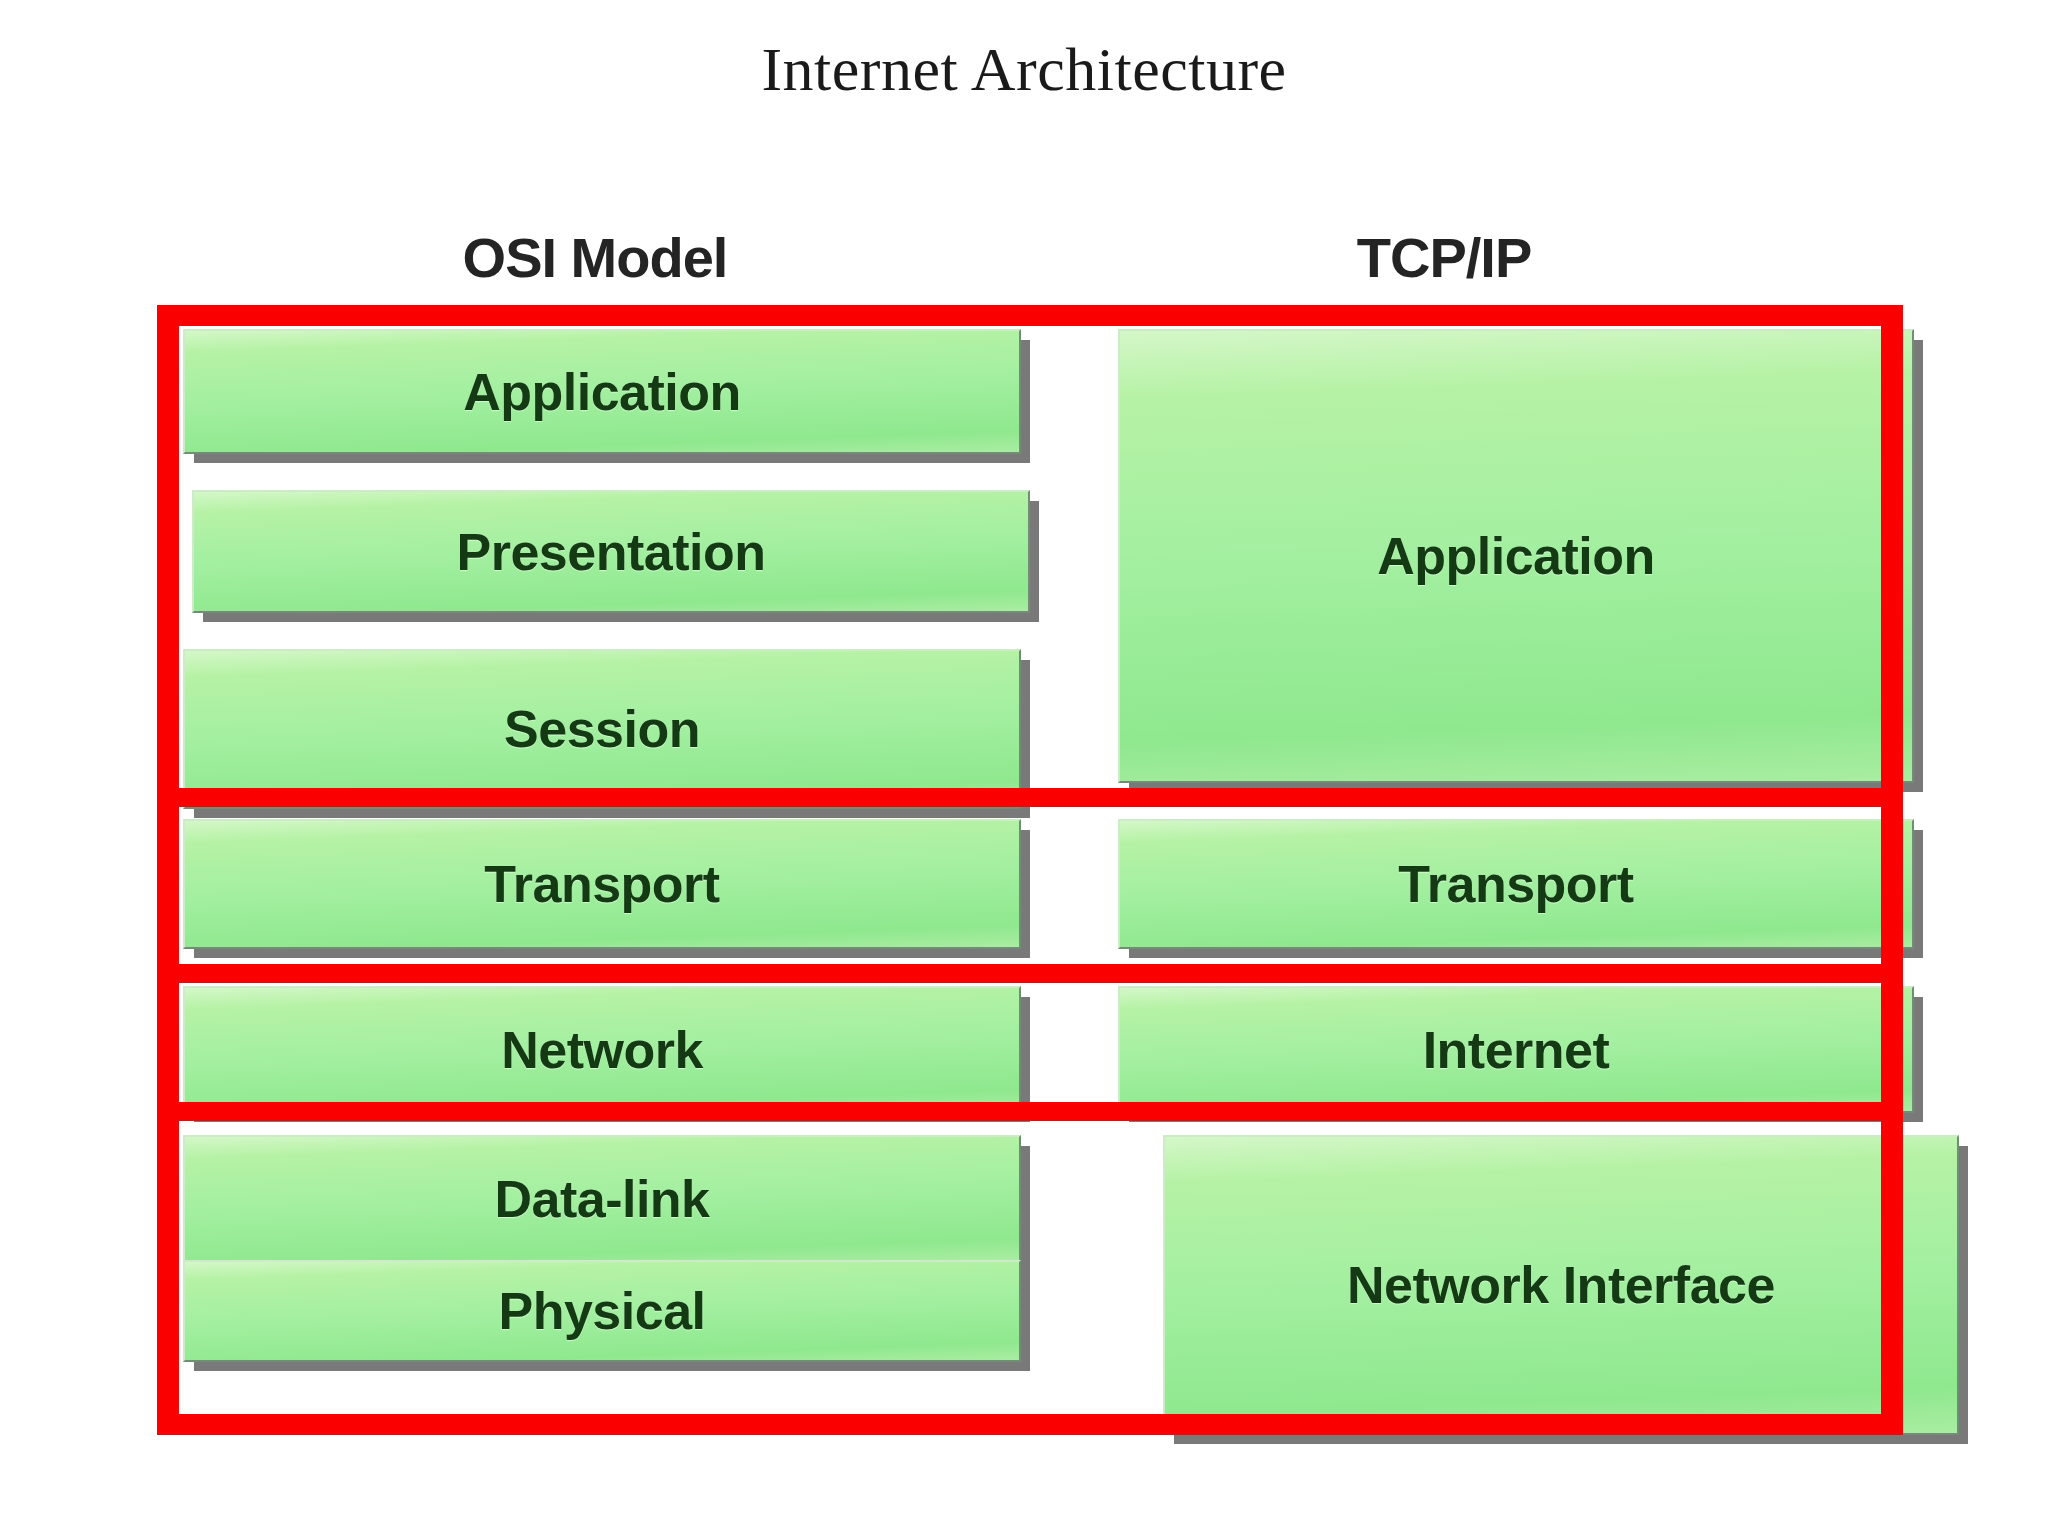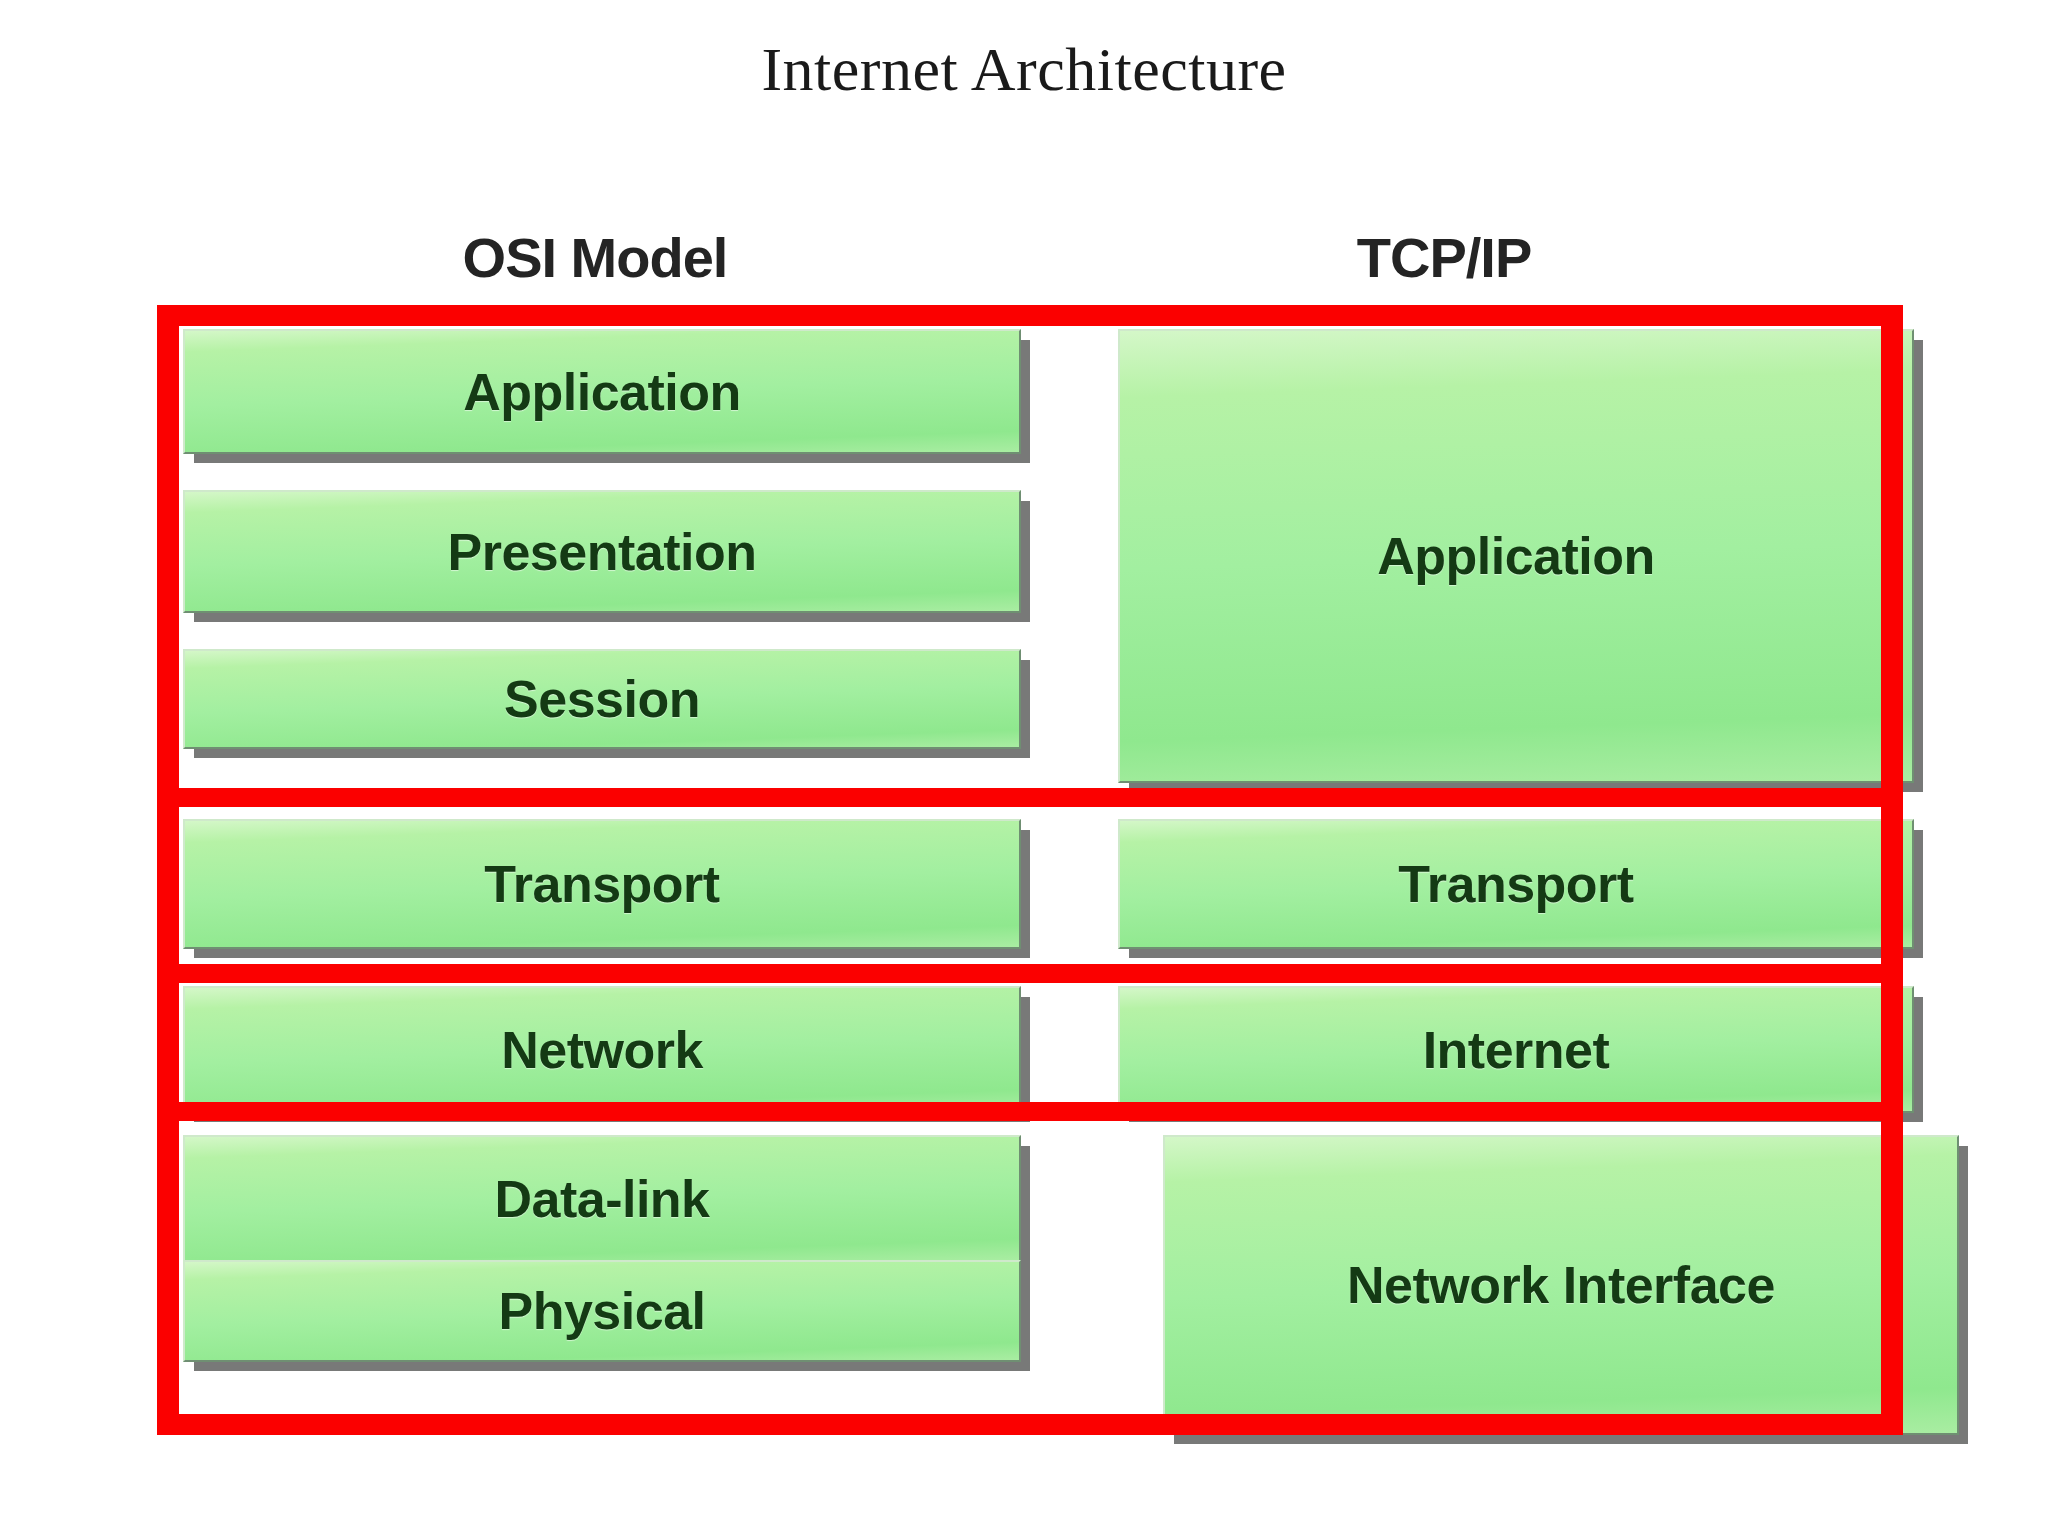--- a/index.html
+++ b/index.html
@@ -107,22 +107,22 @@
     text-shadow: 0 1px 1px rgba(255,255,255,0.55);
   }
 
   
   .osi  { left: 183px;  width: 838px; }
   
   .tcp  { left: 1118px; width: 796px; }
 
   
   #box-osi-application  { top: 329px;  height: 125px; }
-  #box-osi-presentation { top: 490px;  height: 123px; }
-  #box-osi-session      { top: 649px;  height: 100px; }
+  #box-osi-presentation { top: 490px;  height: 123px; margin-left: 9px; }
+  #box-osi-session      { top: 649px;  height: 160px; }
   #box-osi-transport    { top: 819px;  height: 130px; }
   #box-osi-network      { top: 986px;  height: 127px; }
   #box-osi-datalink     { top: 1135px; height: 127px; }
   #box-osi-physical     { top: 1260px; height: 102px; }
 
   #box-tcp-application  { top: 329px;  height: 454px; }
   #box-tcp-transport    { top: 819px;  height: 130px; }
   #box-tcp-internet     { top: 986px;  height: 127px; }
   #box-tcp-netinterface { top: 1135px; height: 300px; margin-left: 45px; }
 </style>

